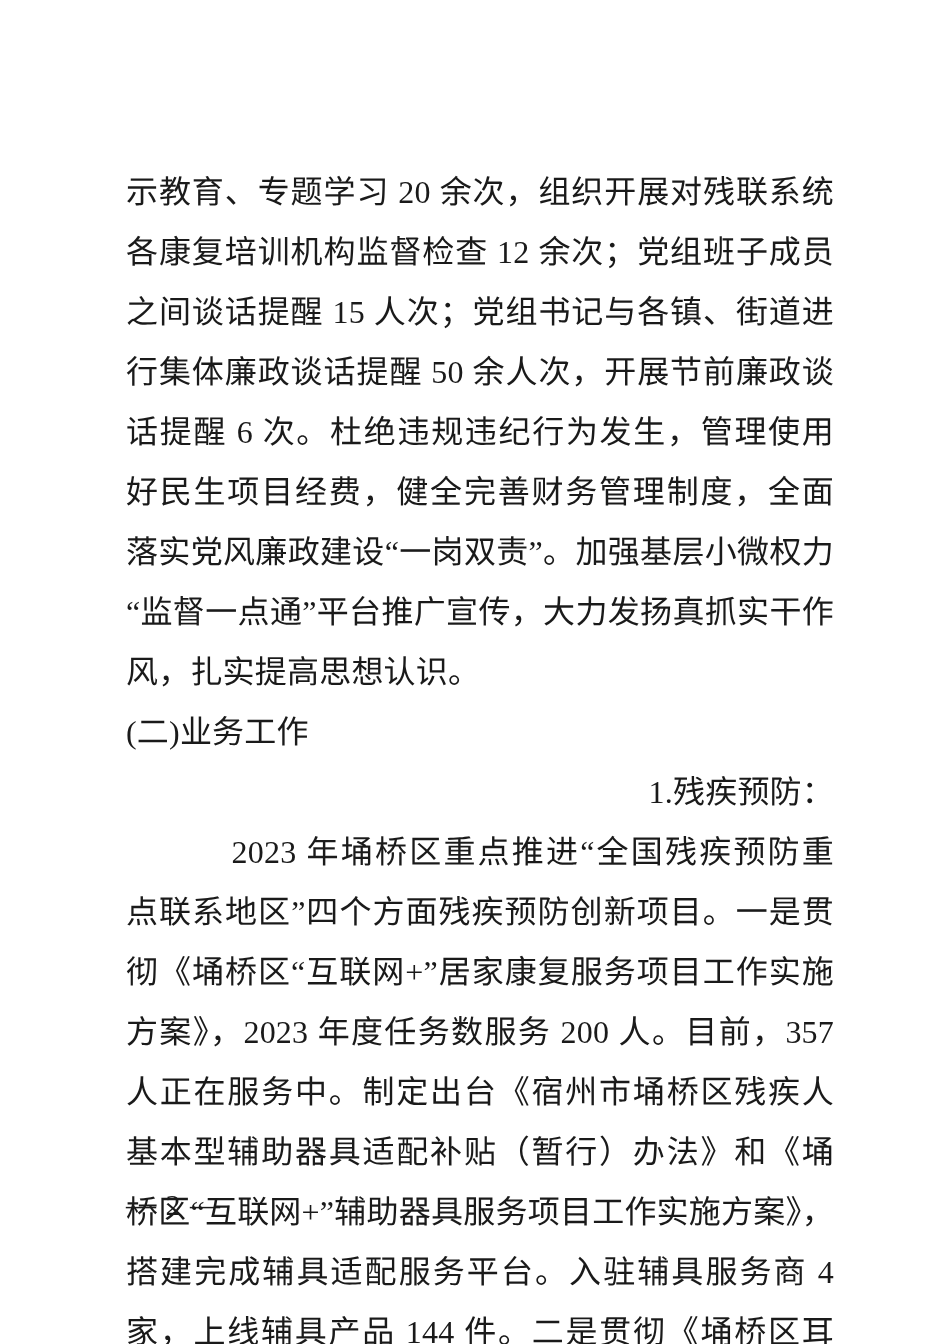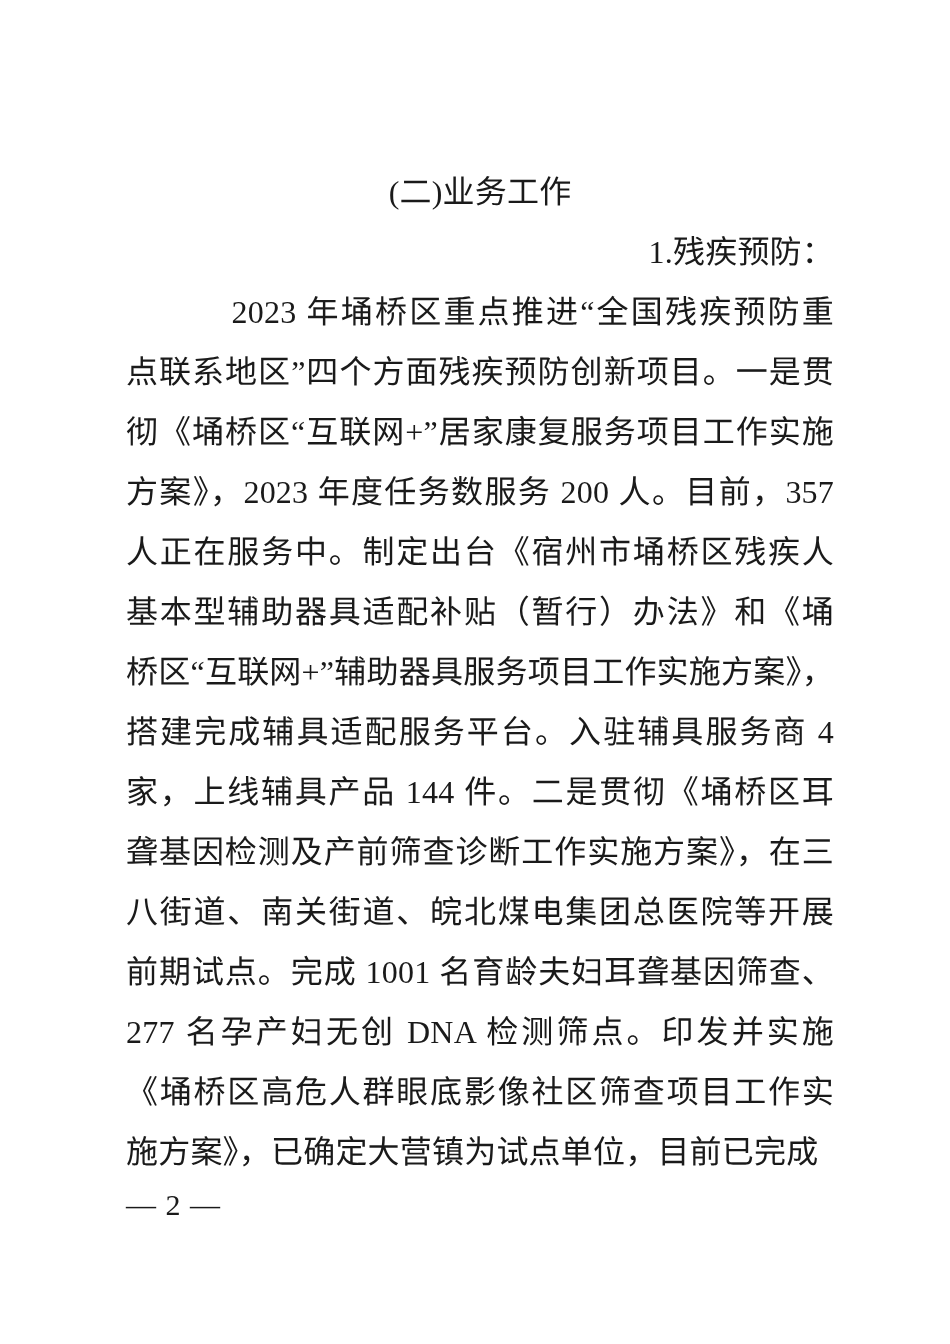--- a/index.html
+++ b/index.html
@@ -44,21 +44,20 @@
   .para.indent3 {
     text-indent: 3.3em;
   }
 
   
   .heading-center {
     font-family: "Liberation Serif", "DejaVu Serif", serif;
     font-size: 32px;
     line-height: 60px;
     color: #1a1a1a;
-    text-align: center;
     margin: 0;
     font-weight: 400;
     letter-spacing: 0.2px;
   }
 
   
   .heading-sub {
     font-family: "Liberation Serif", "DejaVu Serif", serif;
     font-size: 32px;
     line-height: 60px;
@@ -88,20 +87,21 @@
     letter-spacing: 1px;
   }
 </style>
 </head>
 <body>
 
 <div class="page">
 
   <div class="doc-body">
 
+    <p class="para">示教育、专题学习 20 余次，组织开展对残联系统各康复培训机构监督检查 12 余次；党组班子成员之间谈话提醒 15 人次；党组书记与各镇、街道进行集体廉政谈话提醒 50 余人次，开展节前廉政谈话提醒 6 次。杜绝违规违纪行为发生，管理使用好民生项目经费，健全完善财务管理制度，全面落实党风廉政建设“一岗双责”。加强基层小微权力“监督一点通”平台推广宣传，大力发扬真抓实干作风，扎实提高思想认识。</p>
 
     <h2 class="heading-center">(二)业务工作</h2>
 
     <h3 class="heading-sub">1.残疾预防：</h3>
 
     <p class="para indent3">2023 年埇桥区重点推进“全国残疾预防重点联系地区”四个方面残疾预防创新项目。一是贯彻《埇桥区“互联网+”居家康复服务项目工作实施方案》，2023 年度任务数服务 200 人。目前，357 人正在服务中。制定出台《宿州市埇桥区残疾人基本型辅助器具适配补贴（暂行）办法》和《埇桥区“互联网+”辅助器具服务项目工作实施方案》，搭建完成辅具适配服务平台。入驻辅具服务商 4 家，上线辅具产品 144 件。二是贯彻《埇桥区耳聋基因检测及产前筛查诊断工作实施方案》，在三八街道、南关街道、皖北煤电集团总医院等开展前期试点。完成 1001 名育龄夫妇耳聋基因筛查、277 名孕产妇无创 DNA 检测筛点。印发并实施《埇桥区高危人群眼底影像社区筛查项目工作实施方案》，已确定大营镇为试点单位，目前已完成</p>
 
   </div>
 
   <div class="page-footer">

